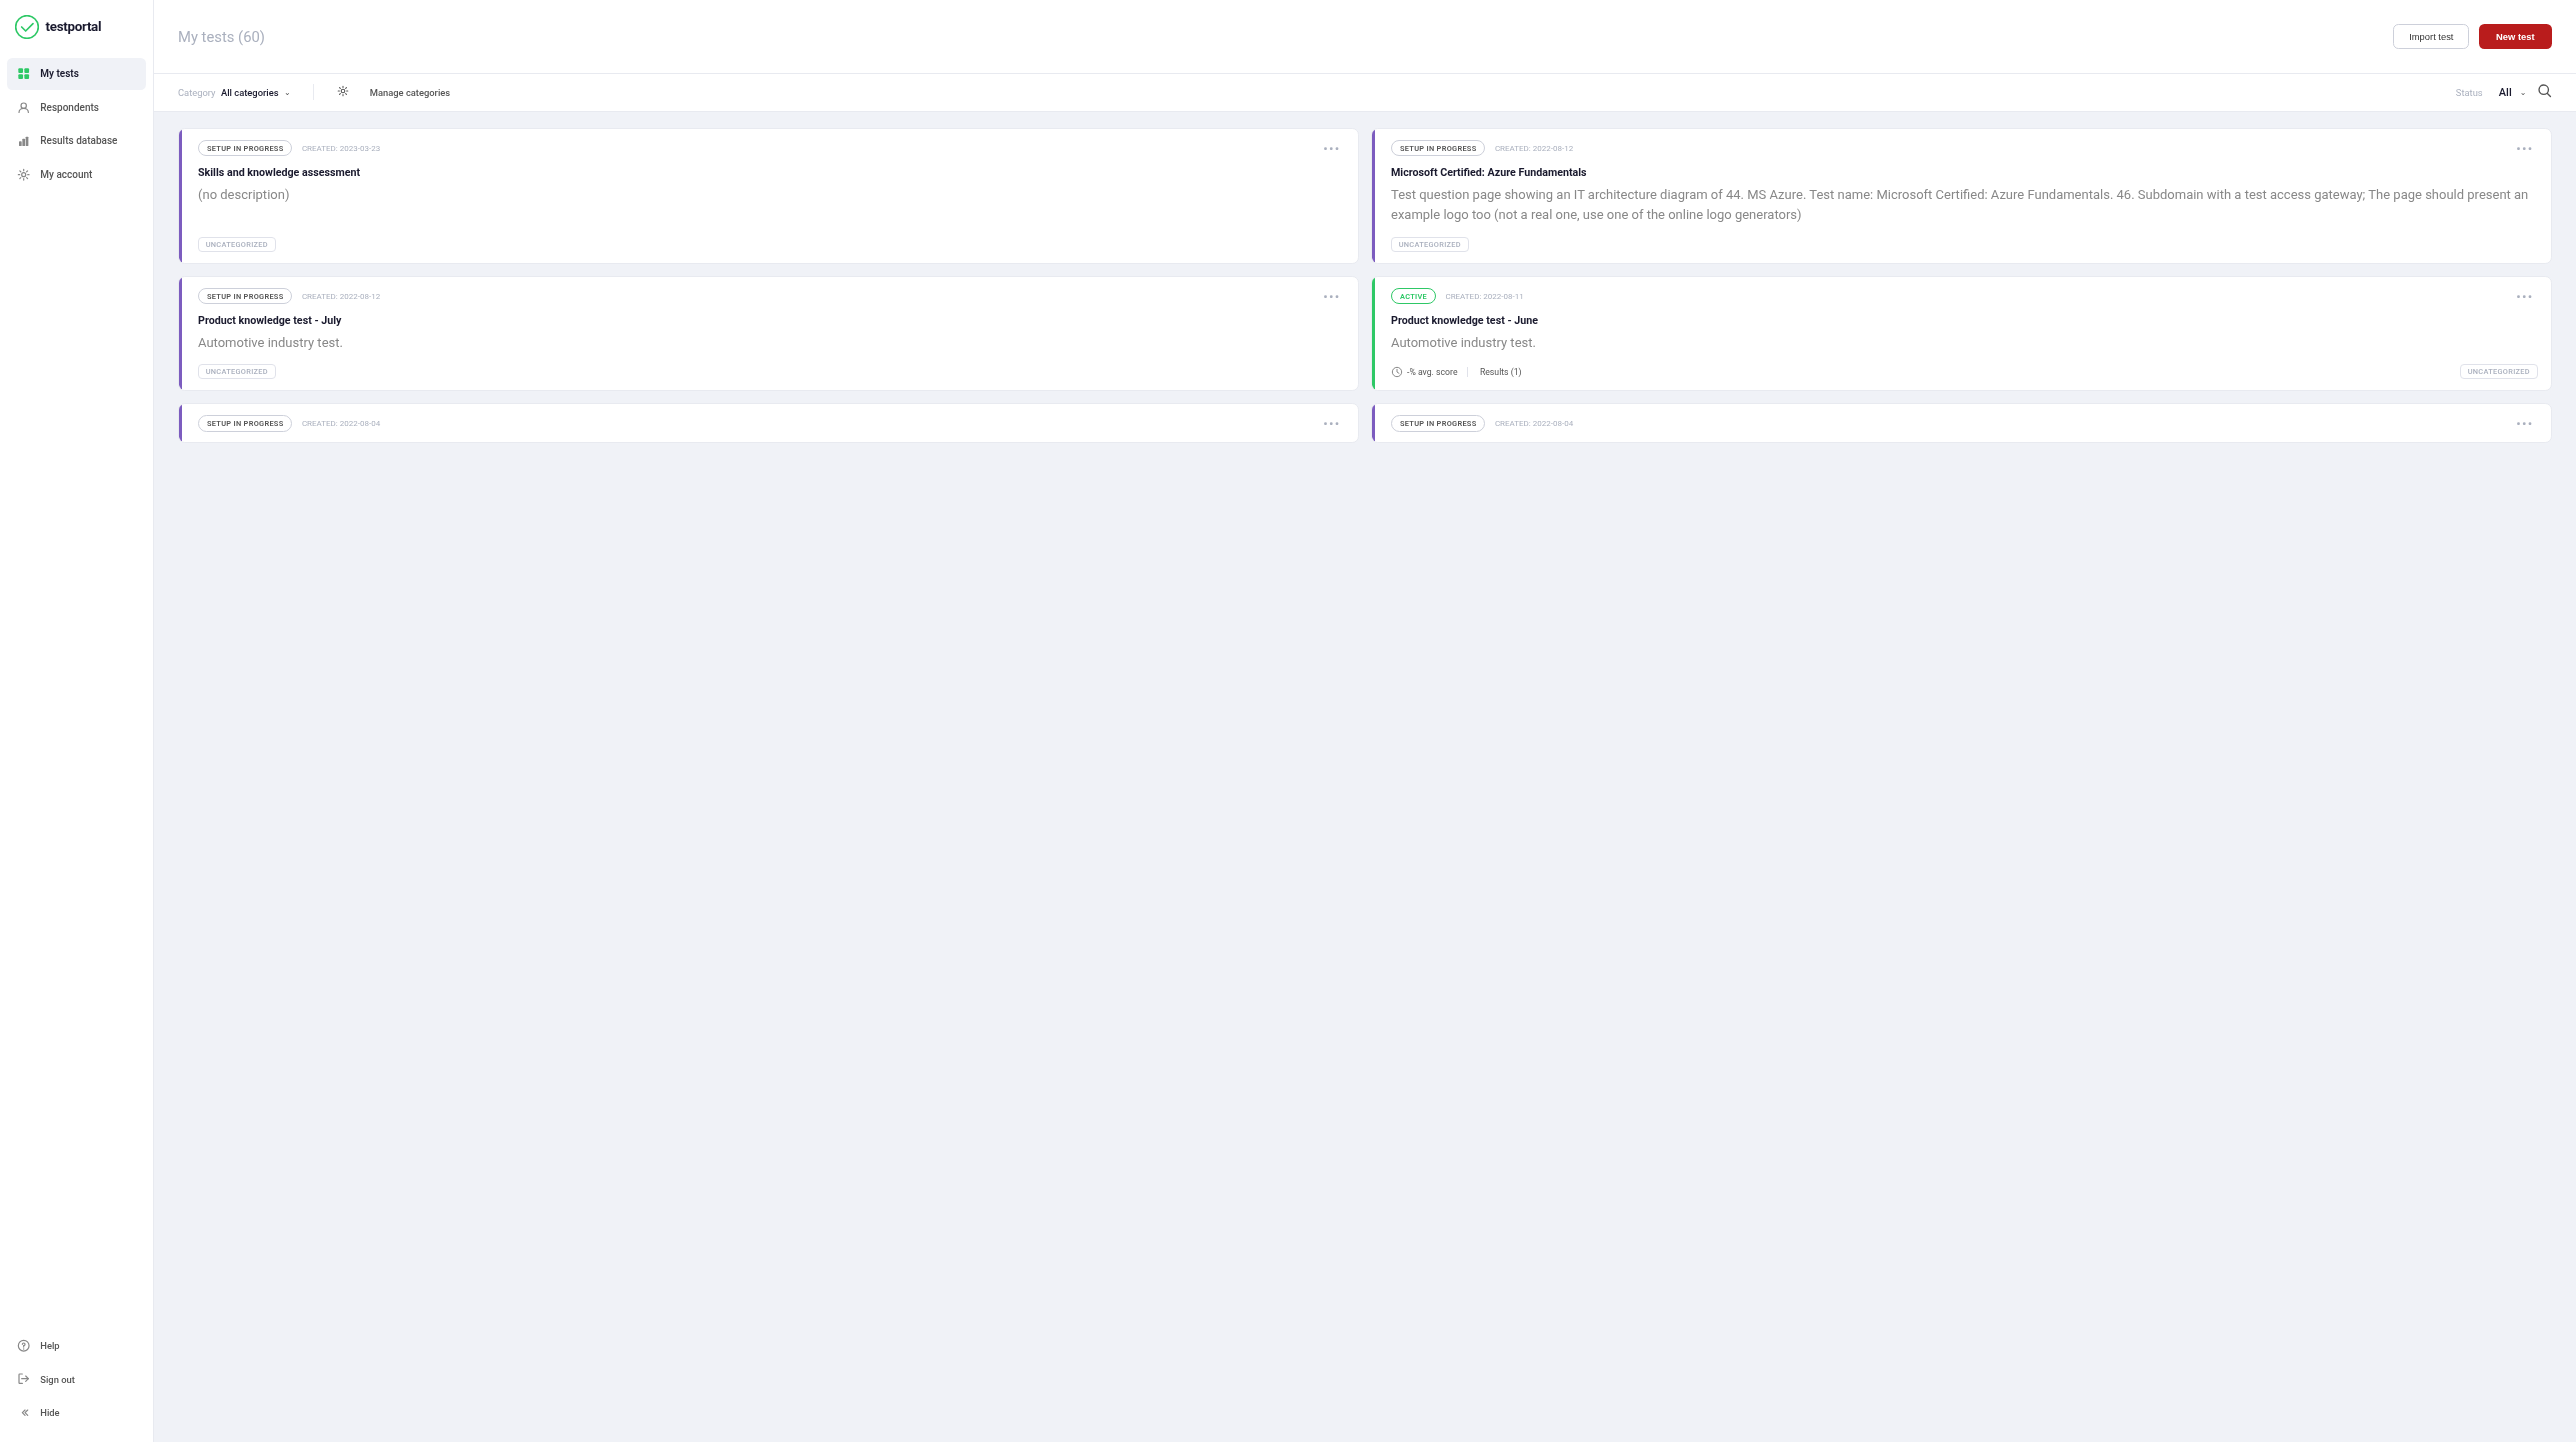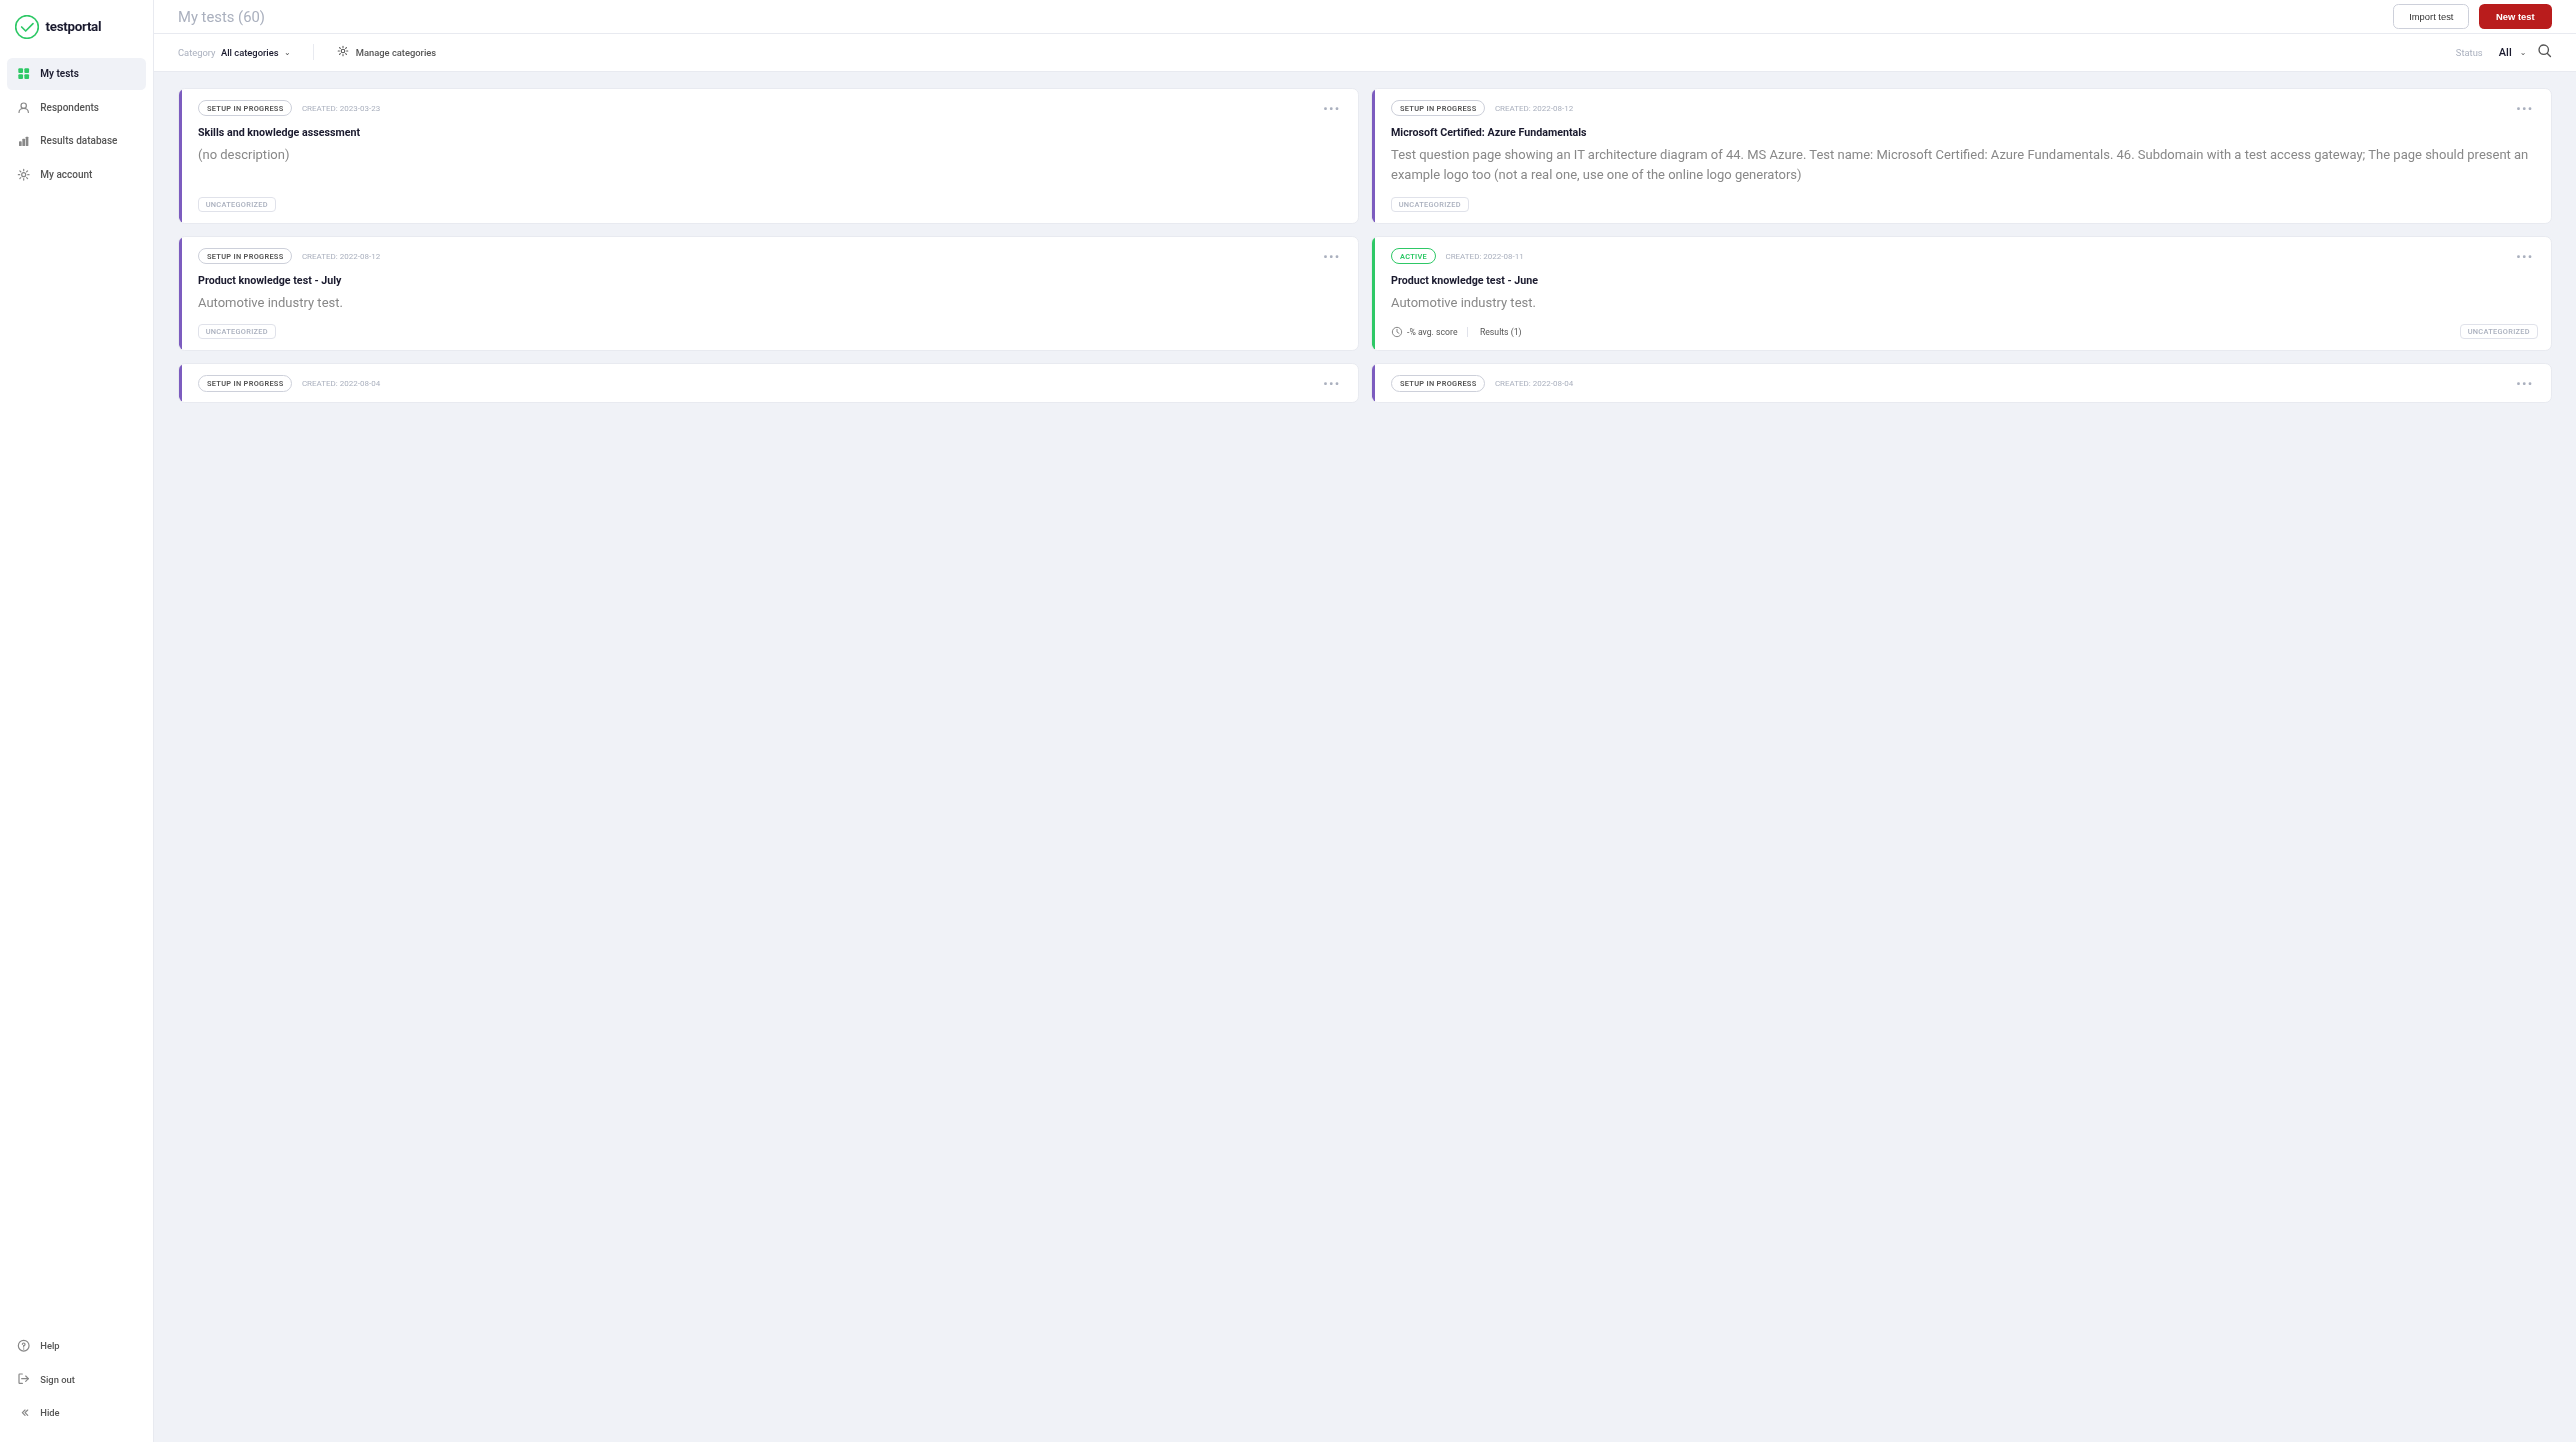--- a/index.html
+++ b/index.html
@@ -66,21 +66,21 @@
       flex: 1;
       display: flex;
       flex-direction: column;
       overflow: hidden;
       background: #f0f2f7;
     }
 
     
     .header {
       background: #fff;
-      padding: 4px 24px;
+      padding: 24px 24px;
       display: flex;
       align-items: center;
       justify-content: space-between;
       border-bottom: 0.7px solid #e8eaf0;
     }
     .header-title {
       font-size: 14.8px;
       font-weight: 700;
       color: #1a1a2e;
     }
@@ -141,21 +141,21 @@
     }
     .category-value {
       font-size: 9.4px;
       color: #1a1a2e;
       font-weight: 500;
     }
     .chevron-icon { color: #555; font-size: 8px; }
     .manage-btn {
       display: flex;
       align-items: center;
-      gap: 7px;
+      gap: 21px;
       cursor: pointer;
       color: #555;
       font-size: 9.4px;
       font-weight: 500;
     }
     .toolbar-right {
       display: flex;
       align-items: center;
       gap: 10.7px;
     }

